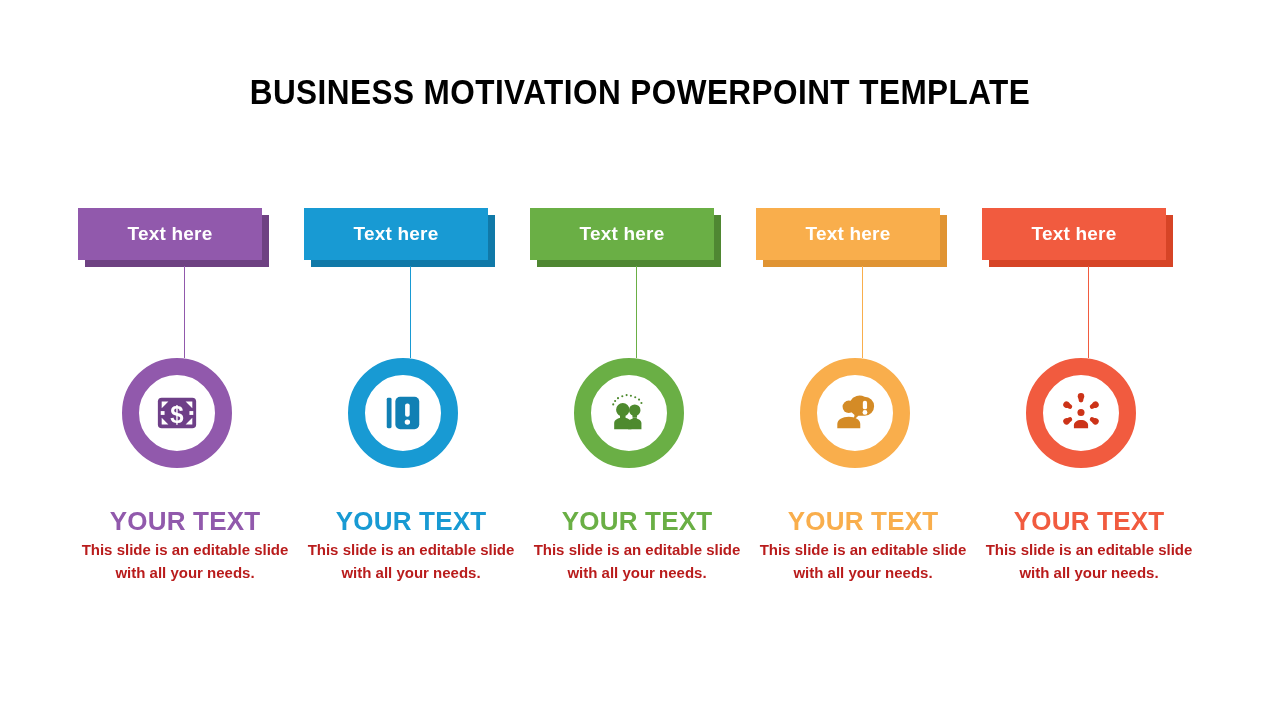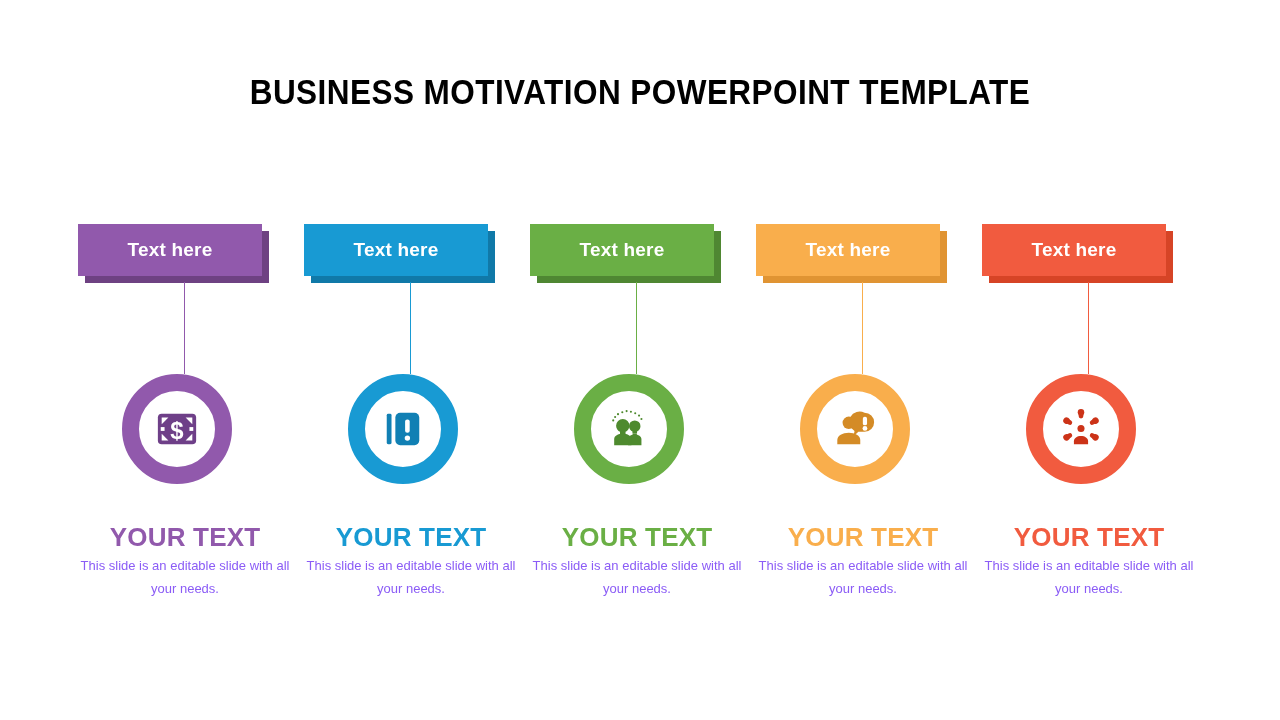--- a/index.html
+++ b/index.html
@@ -36,21 +36,20 @@
     transform: scaleX(0.90);
     white-space: nowrap;
   }
 
   #columns {
     position: absolute;
     left: 0;
     top: 0;
     width: 1280px;
     height: 545px;
-    margin-top: 16px;
   }
 
   .column {
     position: absolute;
     top: 0;
     width: 226px;
     height: 720px;
   }
 
   
@@ -129,23 +128,24 @@
     font-size: 26px;
     font-weight: bold;
     letter-spacing: 0.2px;
   }
   .caption-body {
     position: absolute;
     top: 538px;
     left: -5px;
     width: 236px;
     text-align: center;
-    font-size: 13px;
+    font-size: 15px;
     line-height: 23px;
-    color: #8b5cf6;
+    color: #b91c1c;
+    font-weight: bold;
   }
 </style>
 </head>
 <body style="background: rgb(255, 255, 255);">
 
 <div id="slide">
 
   <div id="slide-title">BUSINESS MOTIVATION POWERPOINT TEMPLATE</div>
 
   <div id="columns">

